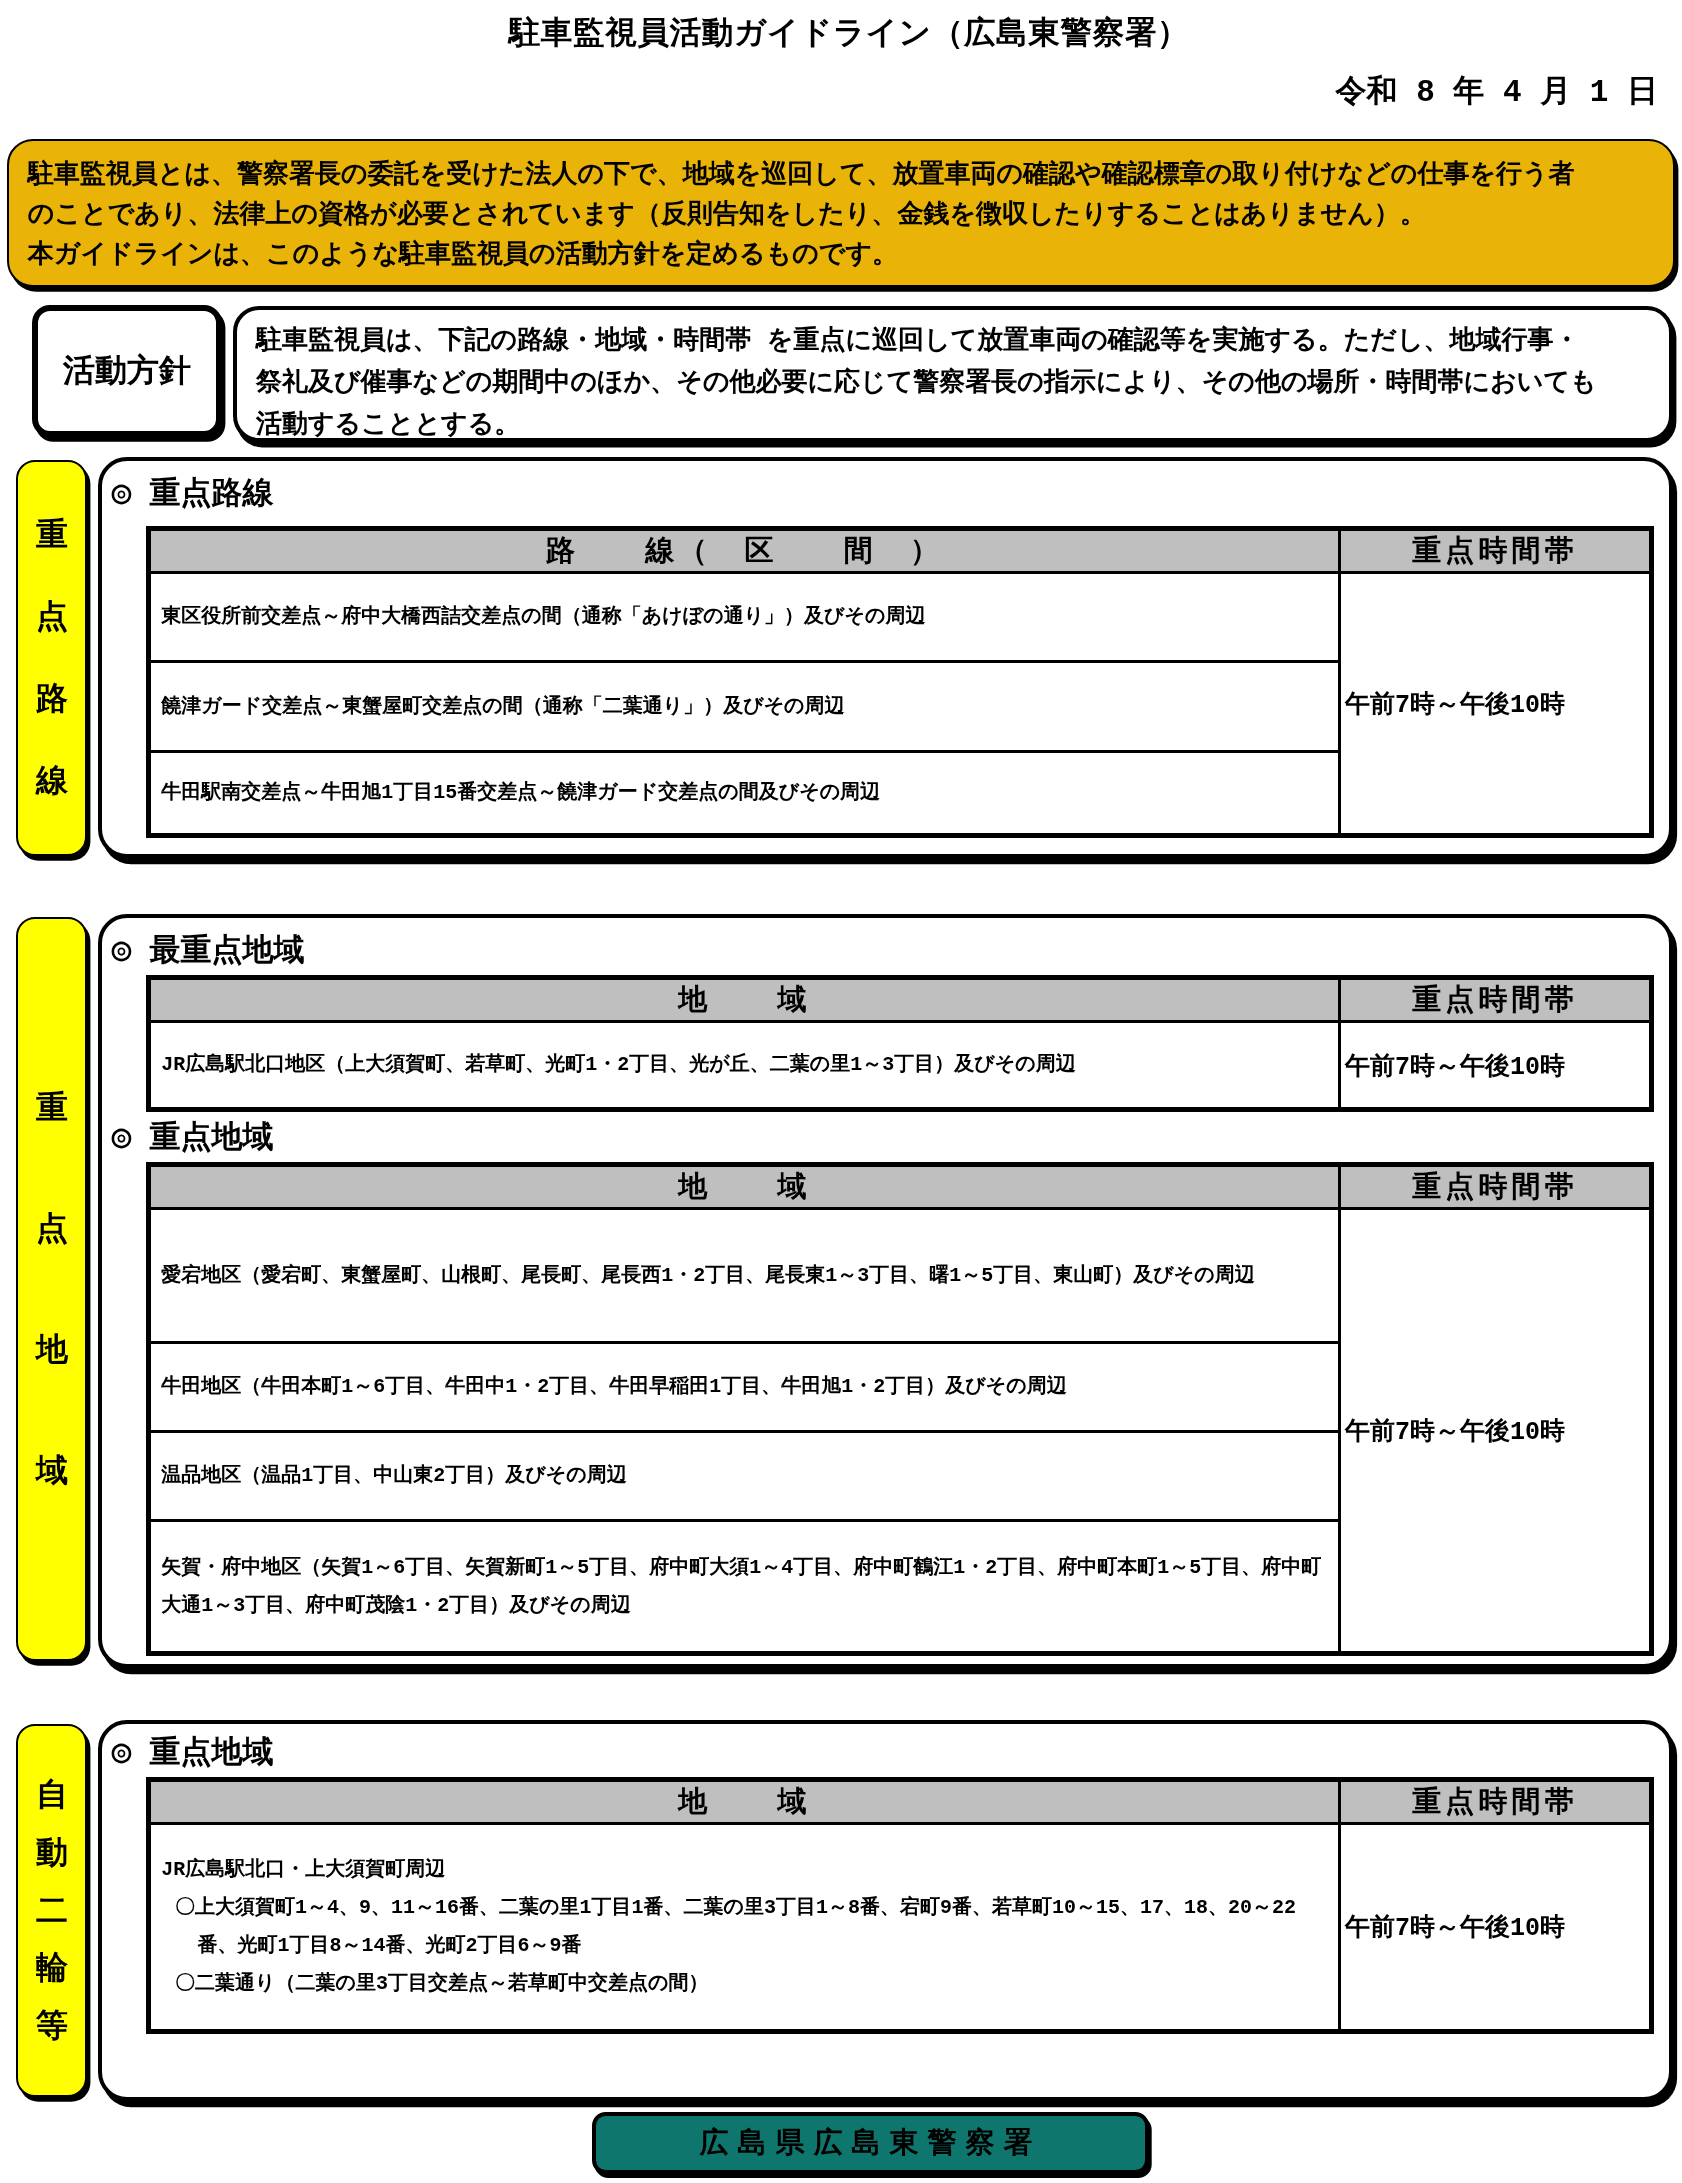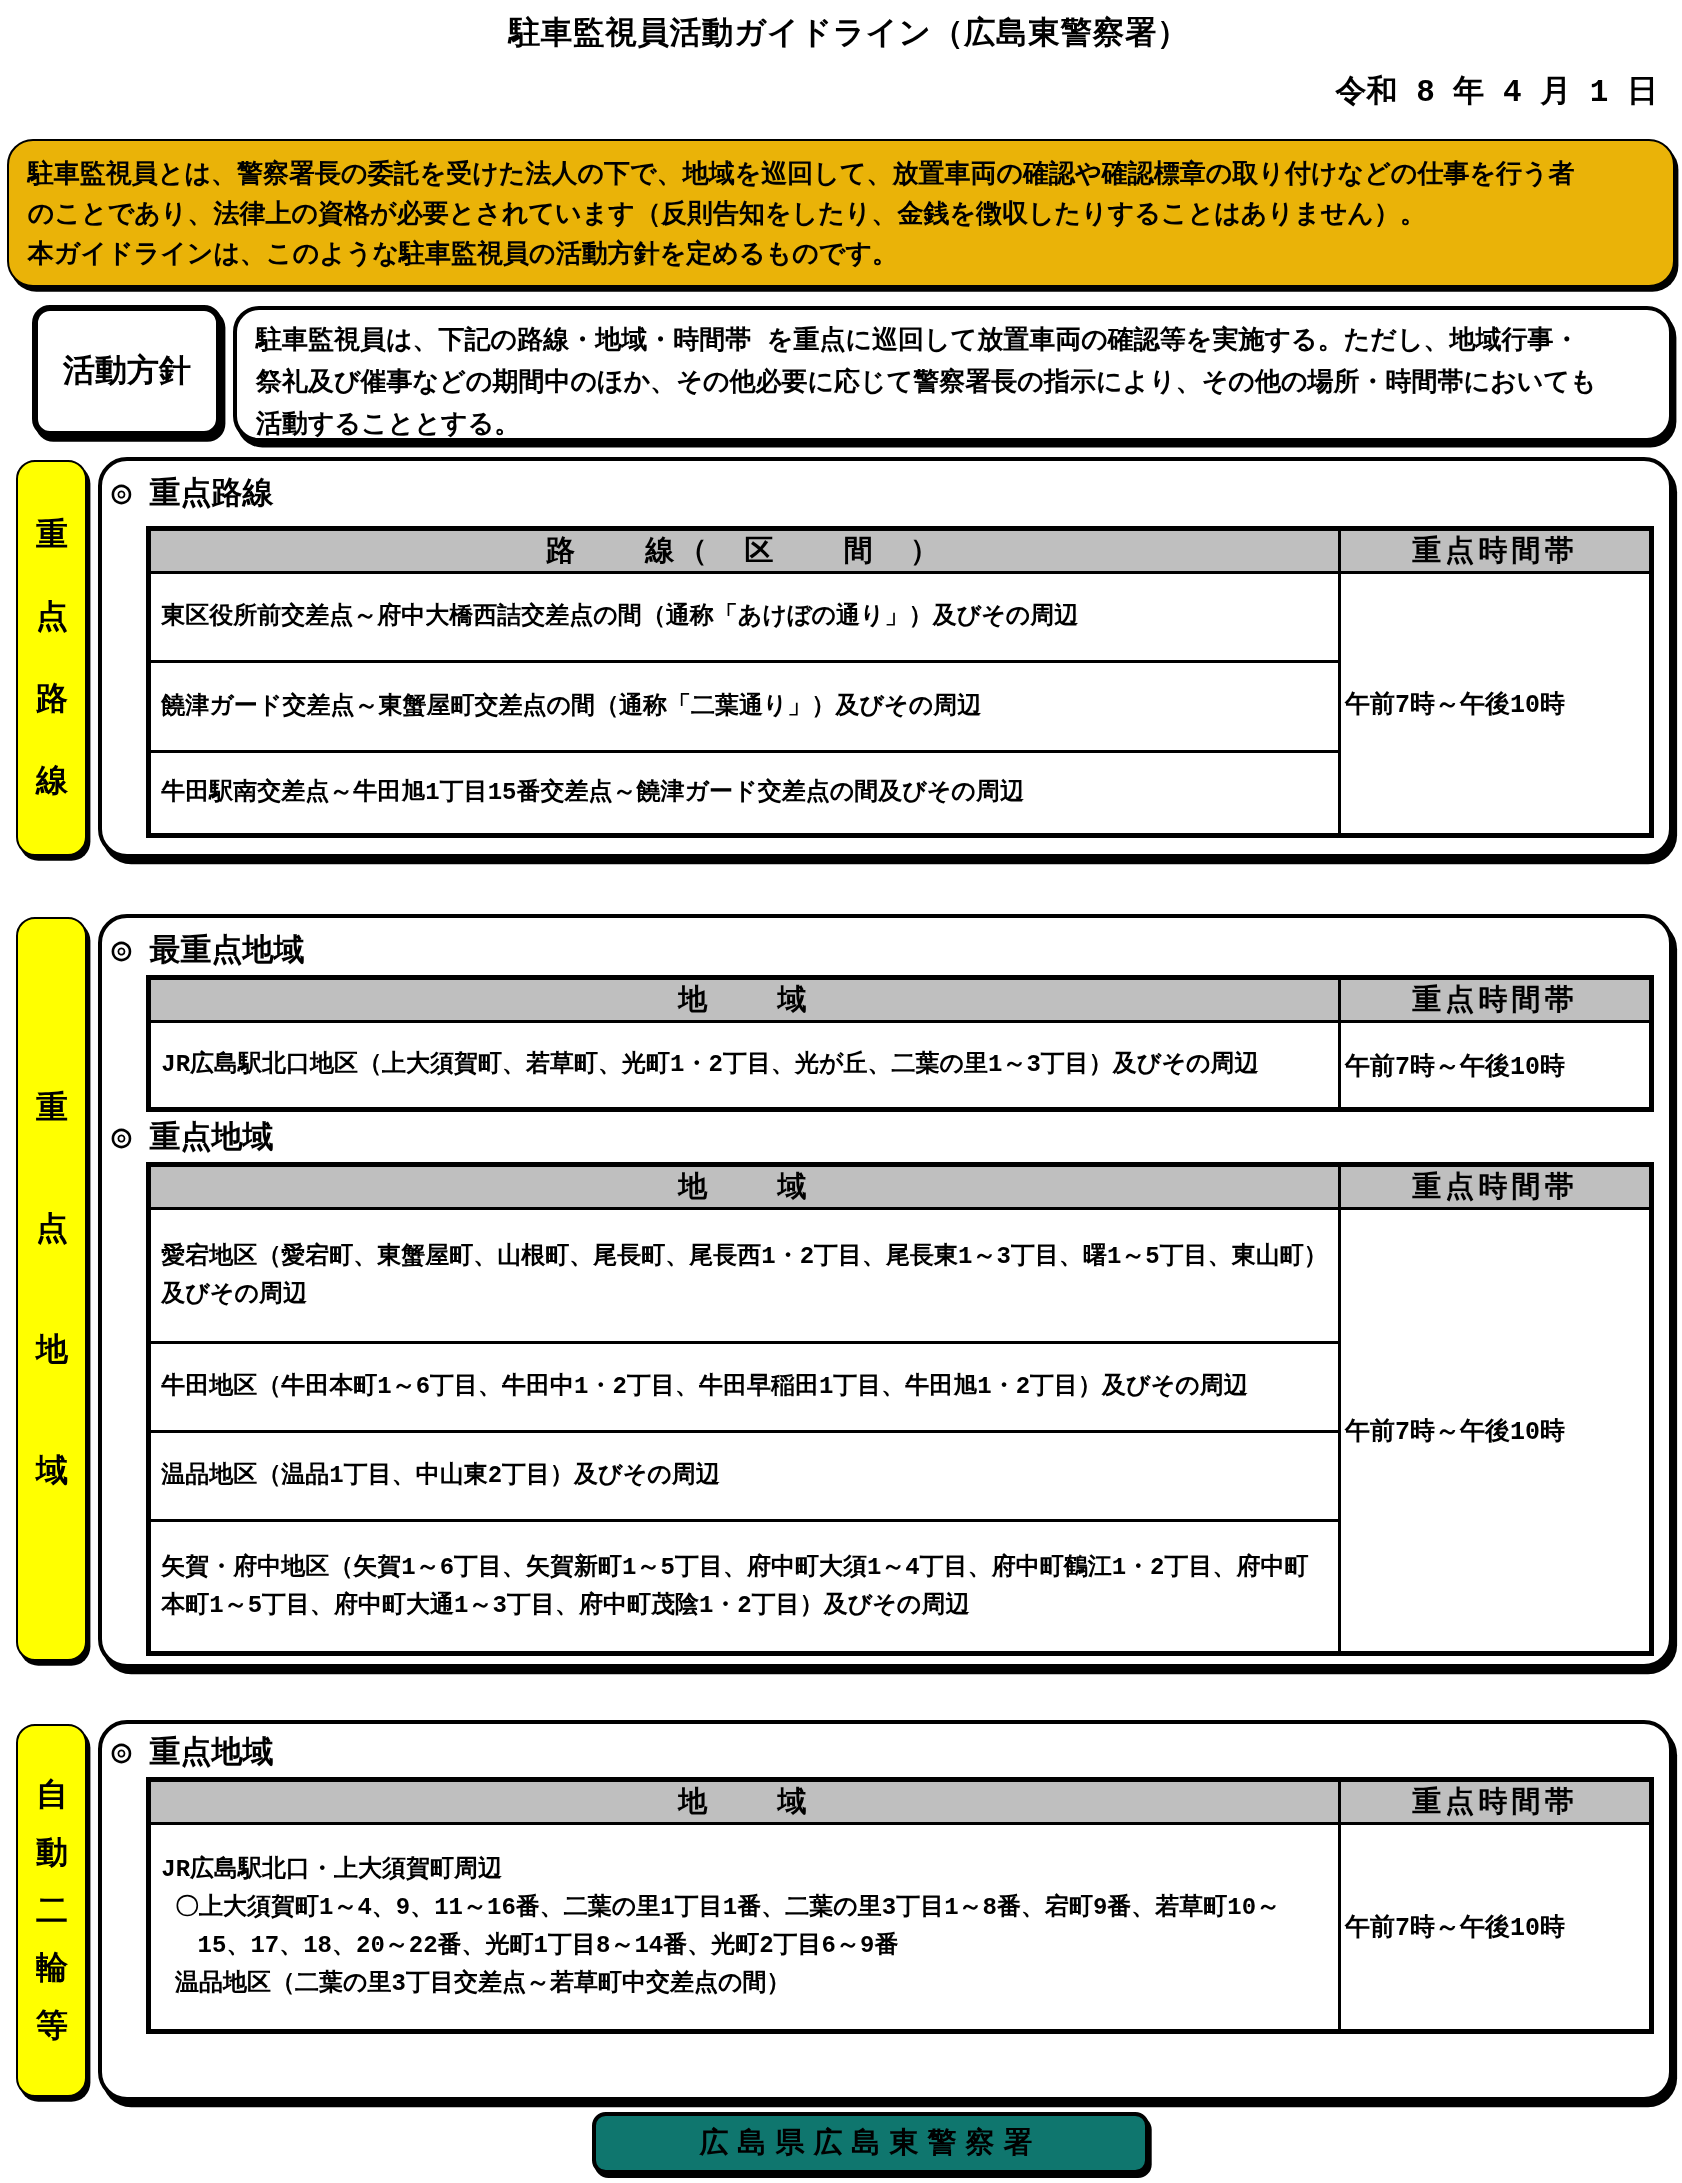--- a/index.html
+++ b/index.html
@@ -43,21 +43,21 @@
 
   .heading{display:flex; align-items:center; gap:18px; margin-left:9.6px;
     font-size:31px; line-height:31px;}
   .heading .mark{font-size:33px;}
 
   table.tbl{border-collapse:collapse; table-layout:fixed; margin-left:44px;
     width:1503px; border:5.5px solid #000;}
   table.tbl th, table.tbl td{border:3.4px solid #000; box-sizing:border-box;}
   table.tbl th{background:#bfbfbf; font-size:29px; letter-spacing:4.1px;
     text-align:center; vertical-align:middle; padding:0;}
-  td.area{font-size:24px; line-height:38px; text-align:left; vertical-align:middle;
+  td.area{font-size:20px; line-height:38px; text-align:left; vertical-align:middle;
     padding:4.1px 8.2px 4.1px 10.3px;}
   td.time{font-size:25px; text-align:left; vertical-align:middle; padding:0 4.1px;}
   .hang{margin-left:13.7px; padding-left:22.6px; text-indent:-22.6px;}
 
   .note{margin:9.6px 0 0 49px; font-size:26px;}
 
   .footer-box{position:absolute; left:592px; top:2112px; width:557px; height:62px;
     background:#0f766e; border:4.1px solid #000; border-radius:13.7px; box-shadow:2.7px 4.1px 0 #000;
     box-sizing:border-box; display:flex; align-items:center; justify-content:center;
     font-size:29px; letter-spacing:9px;}
@@ -197,21 +197,21 @@
         </colgroup>
       <tbody>
           <tr style="height:44px;">
         <th>地　　域</th>
         <th>重点時間帯</th>
       </tr>
       <tr style="height:208px;margin-top:36px;">
         <td class="area">
           <div>JR広島駅北口・上大須賀町周辺</div>
           <div class="hang">〇上大須賀町1～4、9、11～16番、二葉の里1丁目1番、二葉の里3丁目1～8番、宕町9番、若草町10～15、17、18、20～22番、光町1丁目8～14番、光町2丁目6～9番</div>
-          <div class="hang">温品地区（二葉の里3丁目交差点～若草町中交差点の間）</div>
+          <div class="hang">〇二葉通り（二葉の里3丁目交差点～若草町中交差点の間）</div>
         </td>
         <td class="time">午前7時～午後10時</td>
       </tr>
     </tbody>
       </table>
   </div>
 
   <div class="footer-box">
     <span>広島県広島東警察署</span>
   </div>

